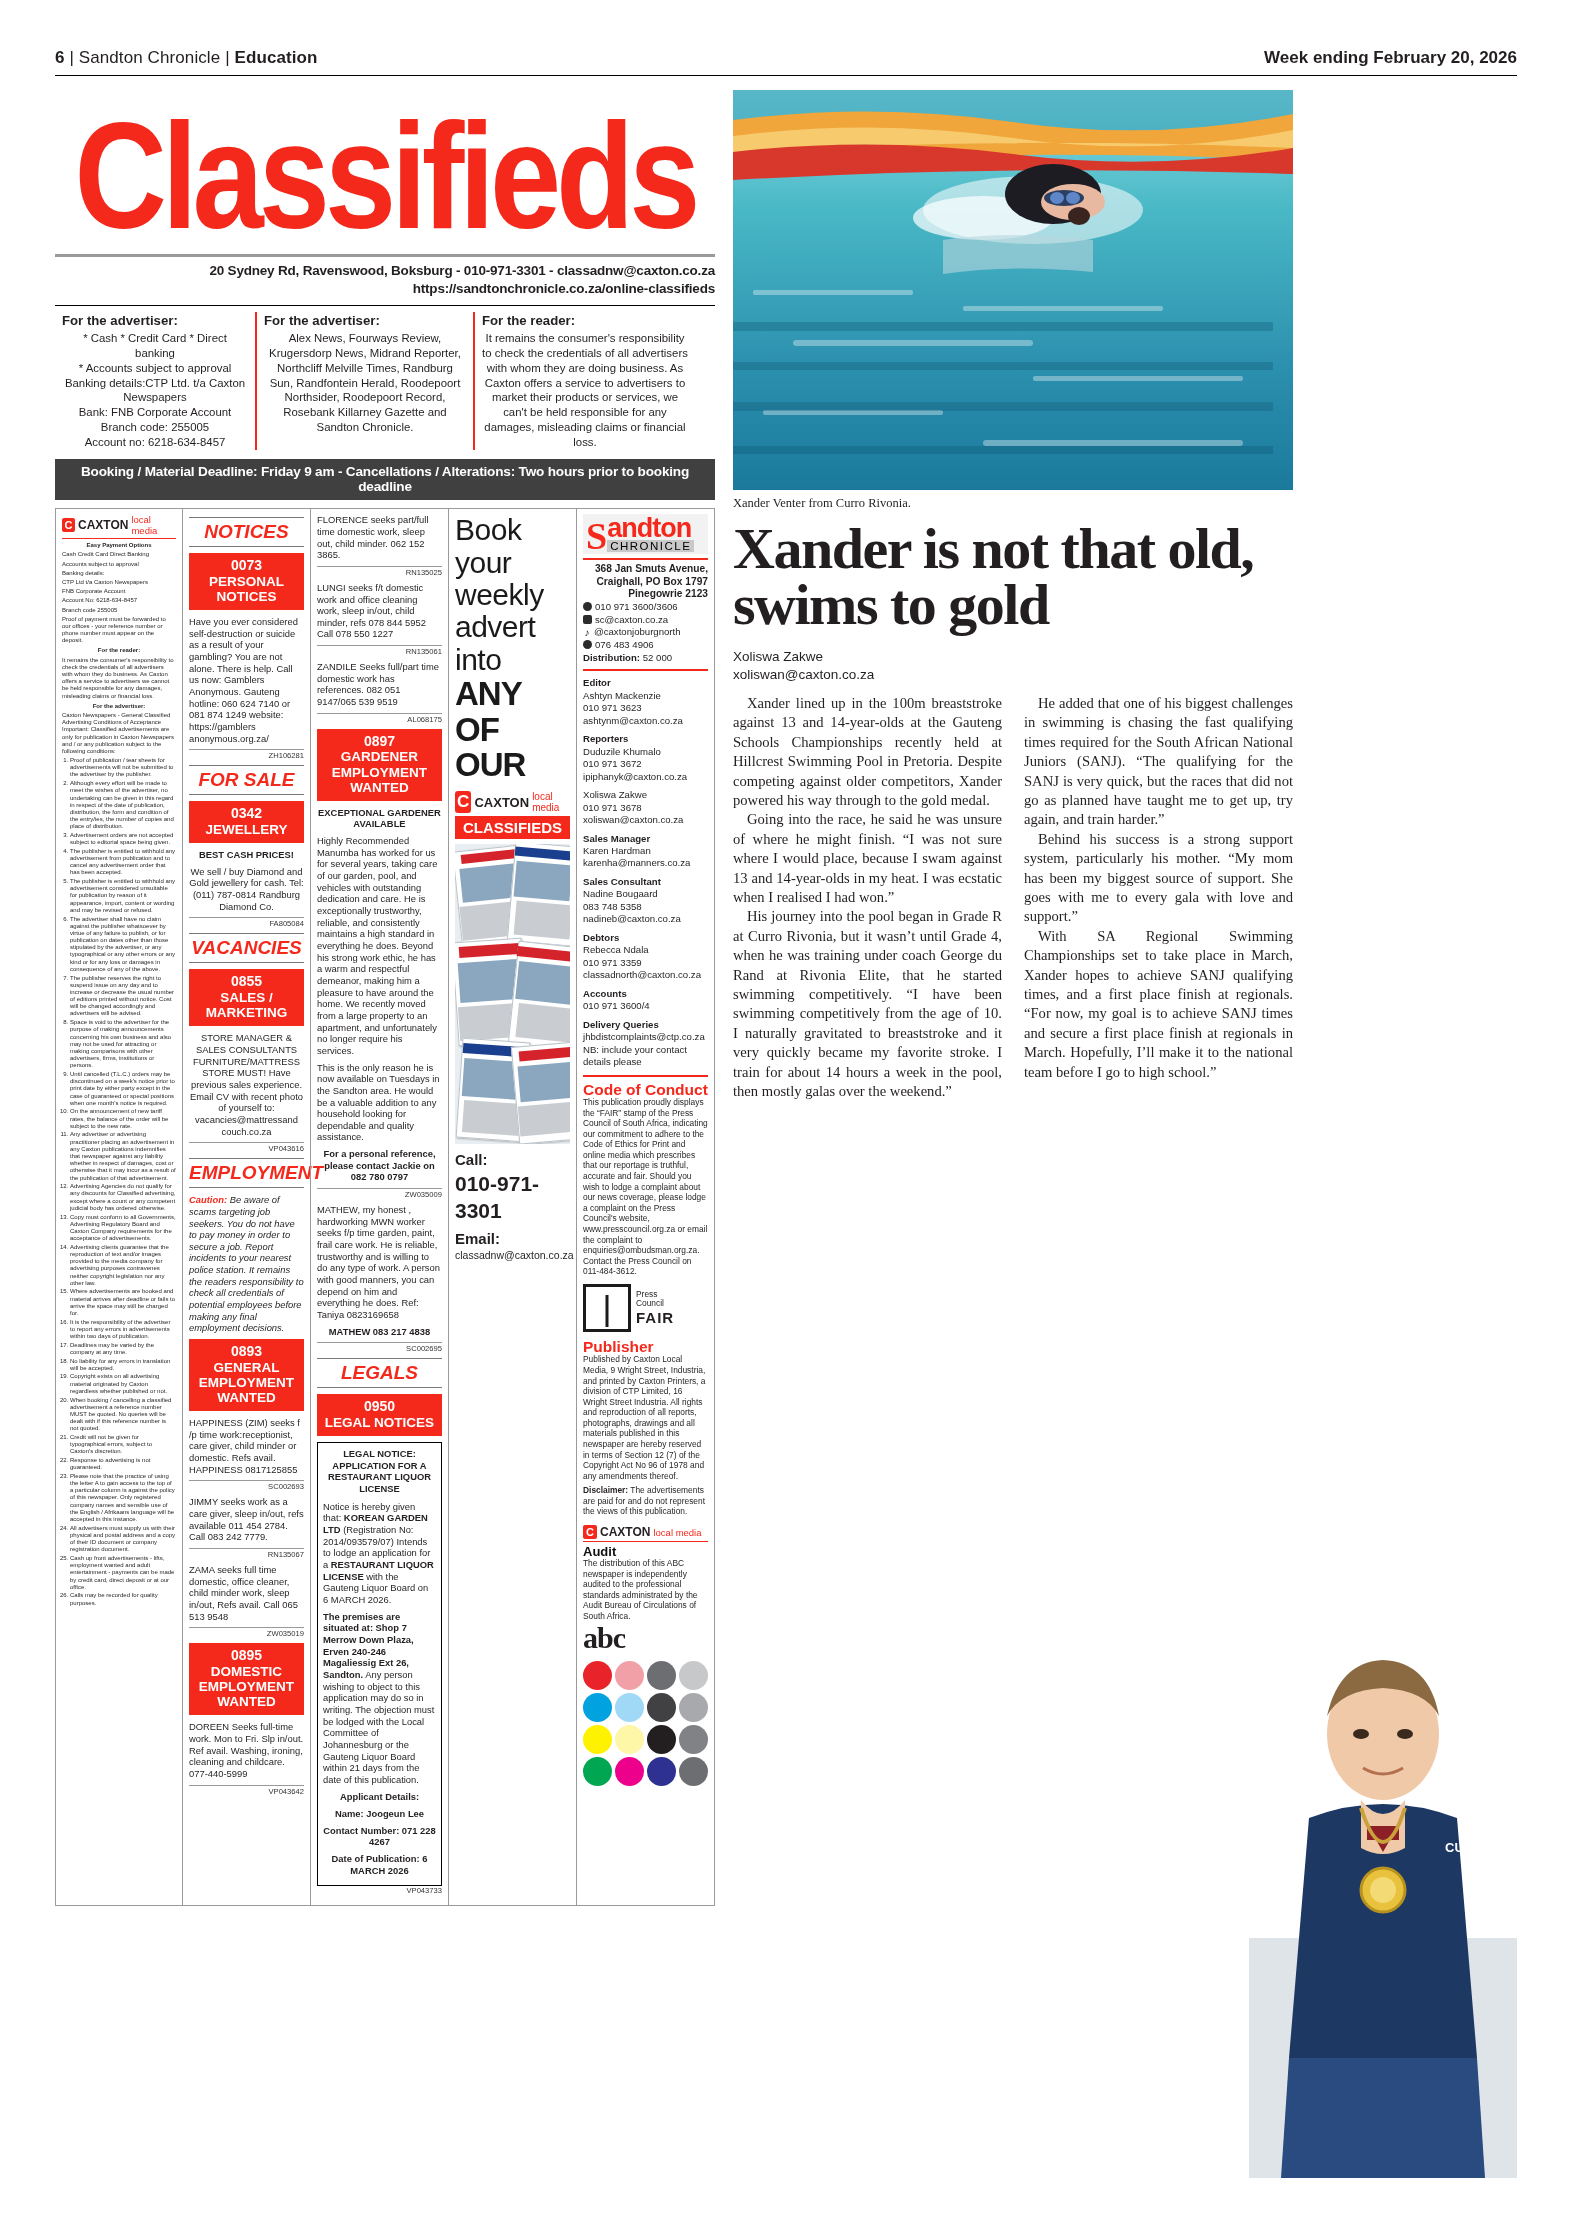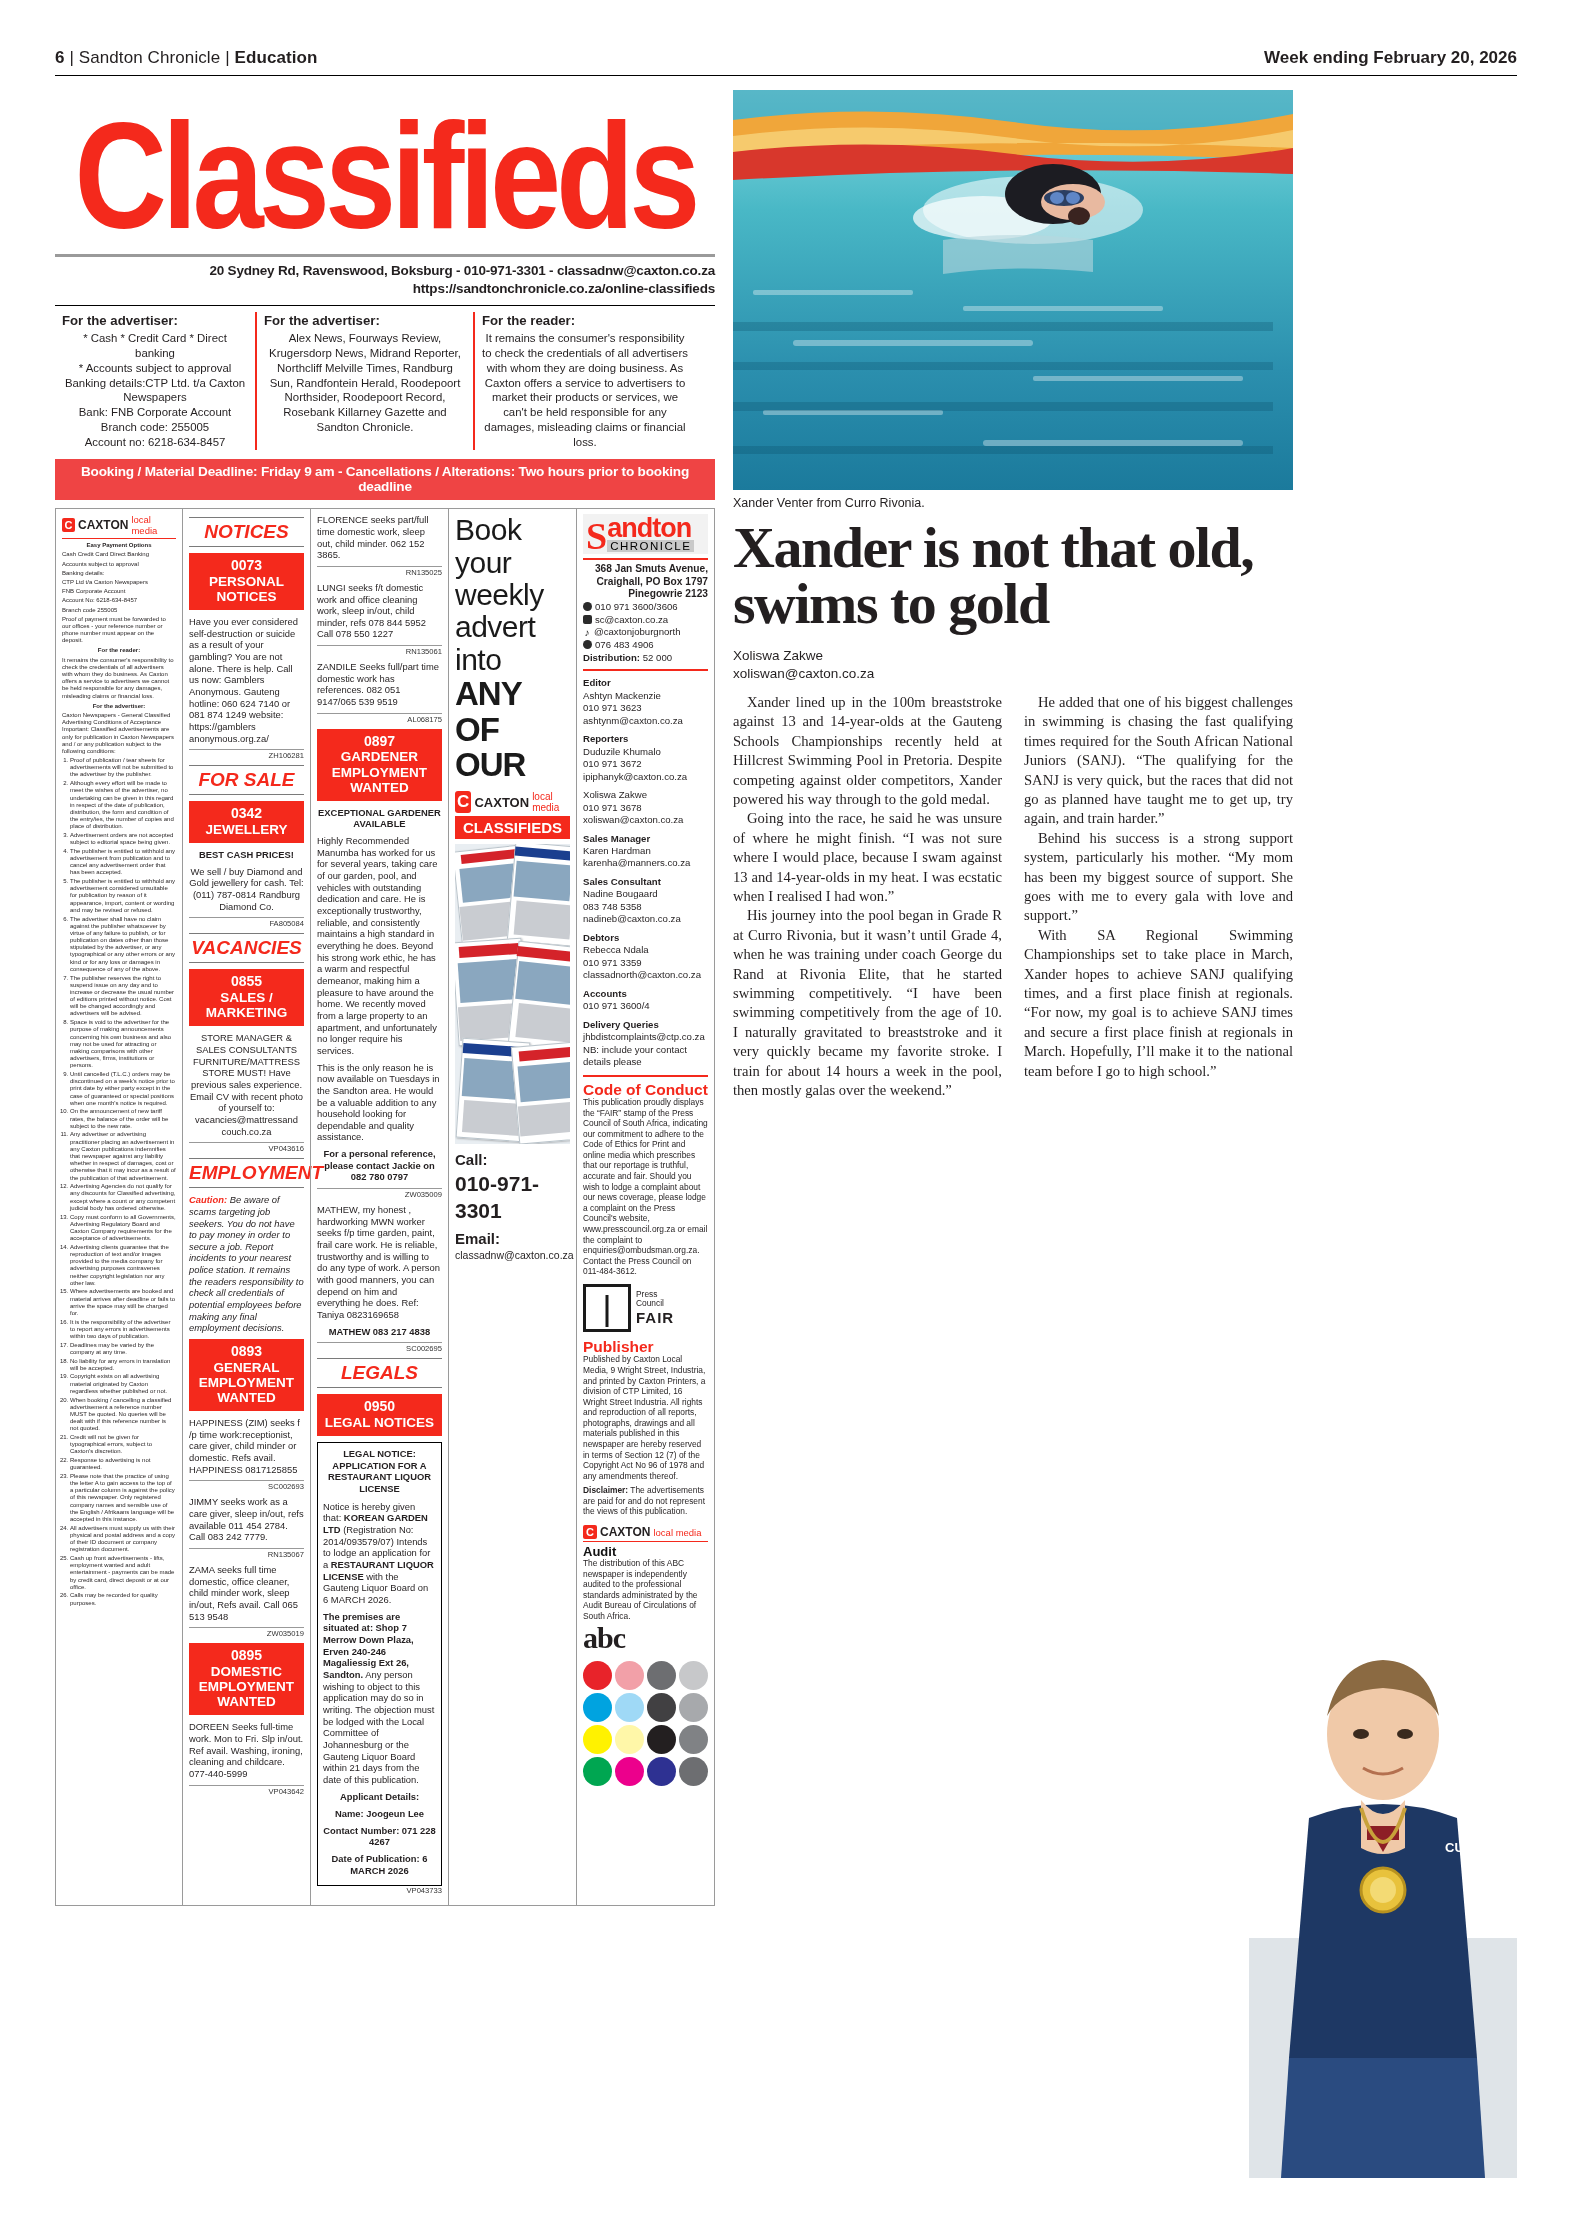--- a/index.html
+++ b/index.html
@@ -44,21 +44,21 @@
   
   .info3 { display:flex; font-size:11.4px; line-height:1.31; }
   .info3 .cell { padding:0 7px; }
   .info3 .c1 { width:200px; }
   .info3 .c2 { width:218px; border-left:2.5px solid #f4291c; }
   .info3 .c3 { width:222px; border-left:2.5px solid #f4291c; }
   .info3 h4 { margin:0 0 1px 0; font-size:13.2px; font-weight:bold; }
   .info3 p { margin:0;text-align:center; }
 
   
-  .deadline { background:#ef4444; color:#fff; font-weight:bold; font-size:13.6px;
+  .deadline { background:#404040; color:#fff; font-weight:bold; font-size:13.6px;
               text-align:center; padding:5px 0 6px 0; margin:9px 0 8px 0;
               letter-spacing:-.2px; }
 
   
   .class-zone { display:flex; border:1px solid #9a9a9a; }
   .cc { padding:5px 6px; }
   .cc + .cc { border-left:1px solid #9a9a9a; }
   .c-a { width:126px; }
   .c-b { width:128px; }
   .c-c { width:138px; }
@@ -151,21 +151,21 @@
   .fair-txt .f { font-size:15px; font-weight:bold; letter-spacing:1px; }
 
   .abc-logo { font-family:"Liberation Serif", serif; font-size:30px; font-weight:bold;
               letter-spacing:-1px; }
   .swatches { display:grid; grid-template-columns:repeat(4,1fr); gap:3px; margin-top:6px; }
   .swatches div { width:100%; padding-top:100%; border-radius:50%; }
 
   
   .photo-main { width:100%; height:400px; position:relative; overflow:hidden;
                 background:linear-gradient(180deg,#7fd3d8 0%,#49b6c4 28%,#2f93ae 60%,#1f7fa0 100%); }
-  .cap { font-size:12.5px; margin:6px 0 10px 0; }
+  .cap { font-size:12.5px; margin:6px 0 10px 0;font-family:Liberation Serif, serif; }
   .headline { font-family:"Liberation Serif", serif; font-weight:bold;
               font-size:58px; line-height:.97; letter-spacing:-1.5px; margin:4px 0 14px 0; }
   .byline { font-size:13.5px; line-height:1.35; margin-bottom:10px; }
   .art-cols { column-count:2; column-gap:22px; font-family:"Liberation Serif", serif;
               font-size:14.6px; line-height:1.33; text-align:justify; }
   .art-cols p { margin:0; text-indent:14px; }
   .art-cols p.first { text-indent:0; }
   .cap-box { background:#efefef; padding:8px 10px; font-size:13.5px; line-height:1.3; }
 </style>
 </head>

